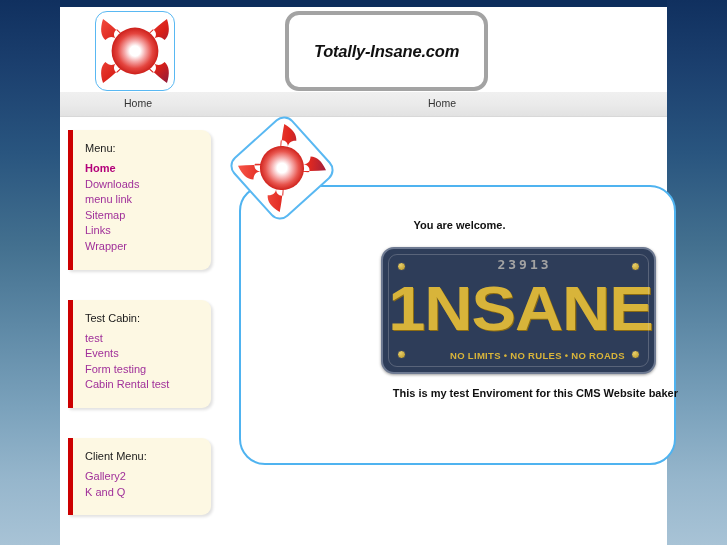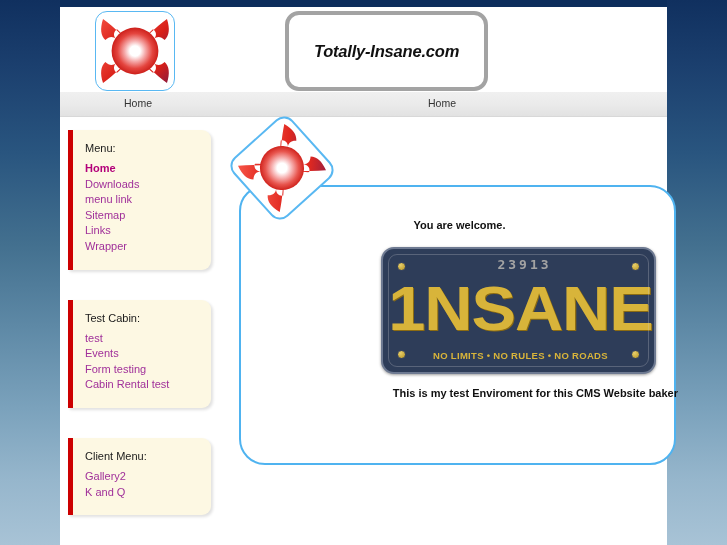--- a/index.html
+++ b/index.html
@@ -214,21 +214,21 @@
     font-size: 63px;
     font-weight: bold;
     letter-spacing: -1px;
     color: #d8b43a;
     text-shadow: 1px 1px 0 #8c6c12;
     line-height: 82px;
     transform: scaleX(1.06);
   }
   #plate-tagline {
     position: absolute;
-    left: 0; bottom: 11px;
+    left: 17px; bottom: 11px;
     width: 275px;
     text-align: center;
     font-size: 9.5px;
     font-weight: bold;
     letter-spacing: 0.3px;
     color: #d8b43a;
   }
 
   #plate-caption {
     position: absolute;

